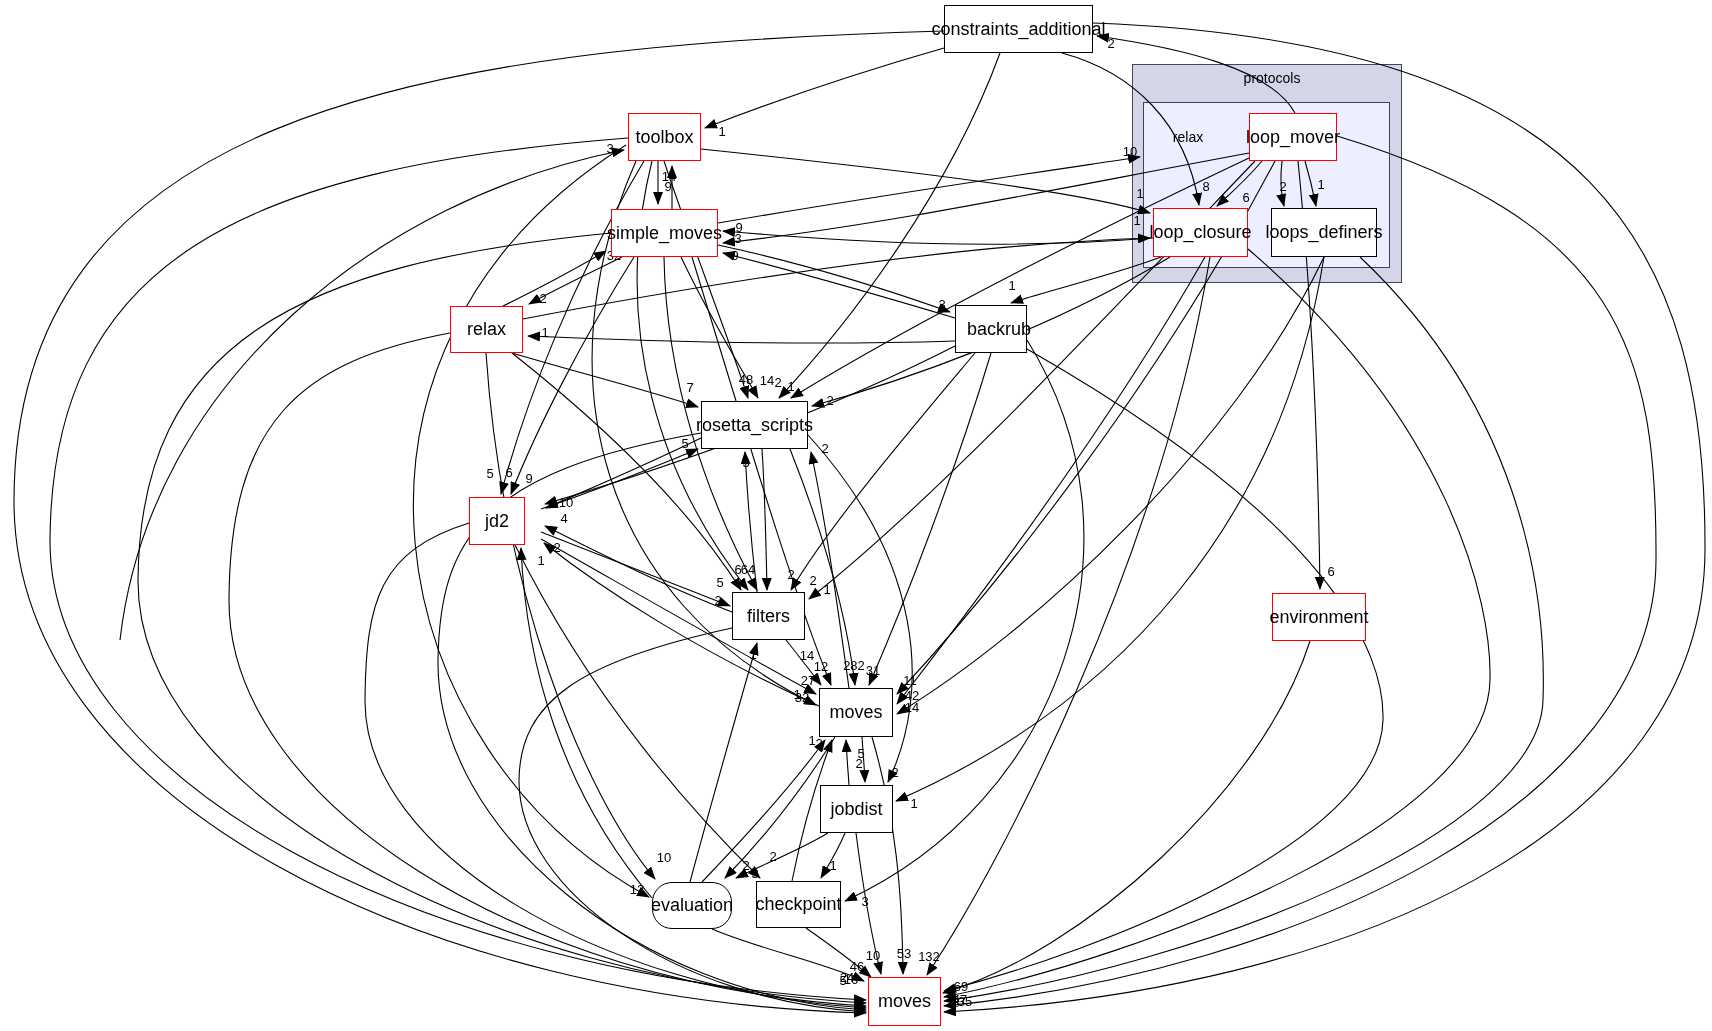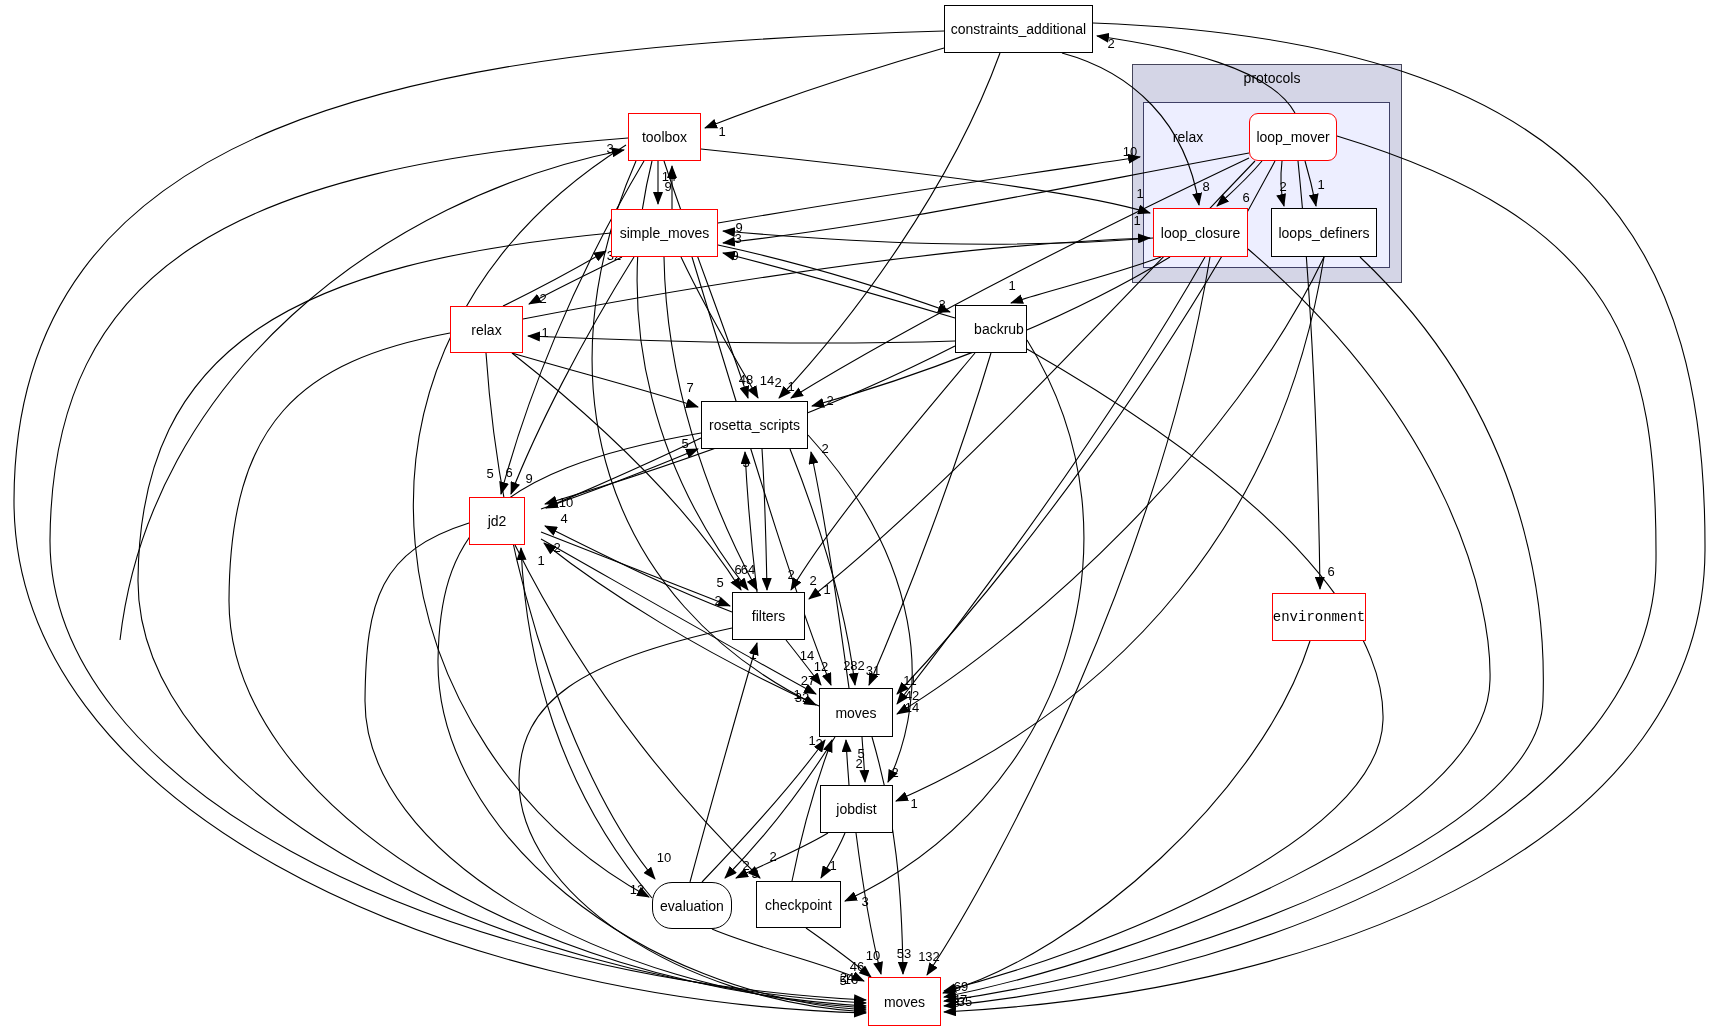--- a/index.html
+++ b/index.html
@@ -2,21 +2,21 @@
 <html><head>
 <meta charset="utf-8">
 <style>
   html,body{margin:0;padding:0;background:#ffffff;}
   #canvas{position:relative;width:1712px;height:1031px;background:#ffffff;overflow:hidden;
           font-family:"Liberation Sans", sans-serif;}
   #edges-svg{position:absolute;left:0;top:0;width:1712px;height:1031px;}
   .cluster{position:absolute;box-sizing:border-box;}
   .cluster-label{position:absolute;font-size:14px;color:#000;transform:translate(-50%,-50%);white-space:nowrap;}
   .node{position:absolute;box-sizing:border-box;background:#ffffff;display:flex;align-items:center;justify-content:center;
-        font-size:14px;color:#000;white-space:nowrap;cursor:pointer;}
+        font-size:18px;color:#000;white-space:nowrap;cursor:pointer;}
   .node.black{border:1px solid #000000;}
   .node.red{border:1.6px solid #ff0000;}
   .edge-label{font-size:13px;fill:#000;}
 </style>
 </head>
 <body>
 
 <div id="canvas">
   <div id="clusters-layer">
       <div class="cluster" style="left: 1132px; top: 64px; width: 270px; height: 219px; background: rgb(212, 213, 230); border: 1px solid rgb(69, 69, 90);"></div>
@@ -229,27 +229,27 @@
       </div>
       <div class="node black" style="left: 820px; top: 785px; width: 73px; height: 48px;">
         <span>jobdist</span>
       </div>
       <div class="node black" style="left: 652px; top: 882px; width: 80px; height: 47px; border-radius: 20px;">
         <span>evaluation</span>
       </div>
       <div class="node black" style="left: 756px; top: 881px; width: 85px; height: 47px;">
         <span>checkpoint</span>
       </div>
-      <div class="node red" style="left: 1272px; top: 593px; width: 94px; height: 48px; font-family: Liberation Mono, monospace;">
+      <div class="node red" style="left: 1272px; top: 593px; width: 94px; height: 48px;">
         <span>environment</span>
       </div>
       <div class="node red" style="left: 868px; top: 977px; width: 73px; height: 49px;">
         <span>moves</span>
       </div>
-      <div class="node red" style="left: 1249px; top: 113px; width: 88px; height: 48px; border-radius: 9px;">
+      <div class="node red" style="left: 1249px; top: 113px; width: 88px; height: 48px;">
         <span>loop_mover</span>
       </div>
       <div class="node red" style="left: 1153px; top: 208px; width: 95px; height: 49px;">
         <span>loop_closure</span>
       </div>
       <div class="node black" style="left: 1271px; top: 208px; width: 106px; height: 49px;">
         <span>loops_definers</span>
       </div>
     </div>
 </div>

